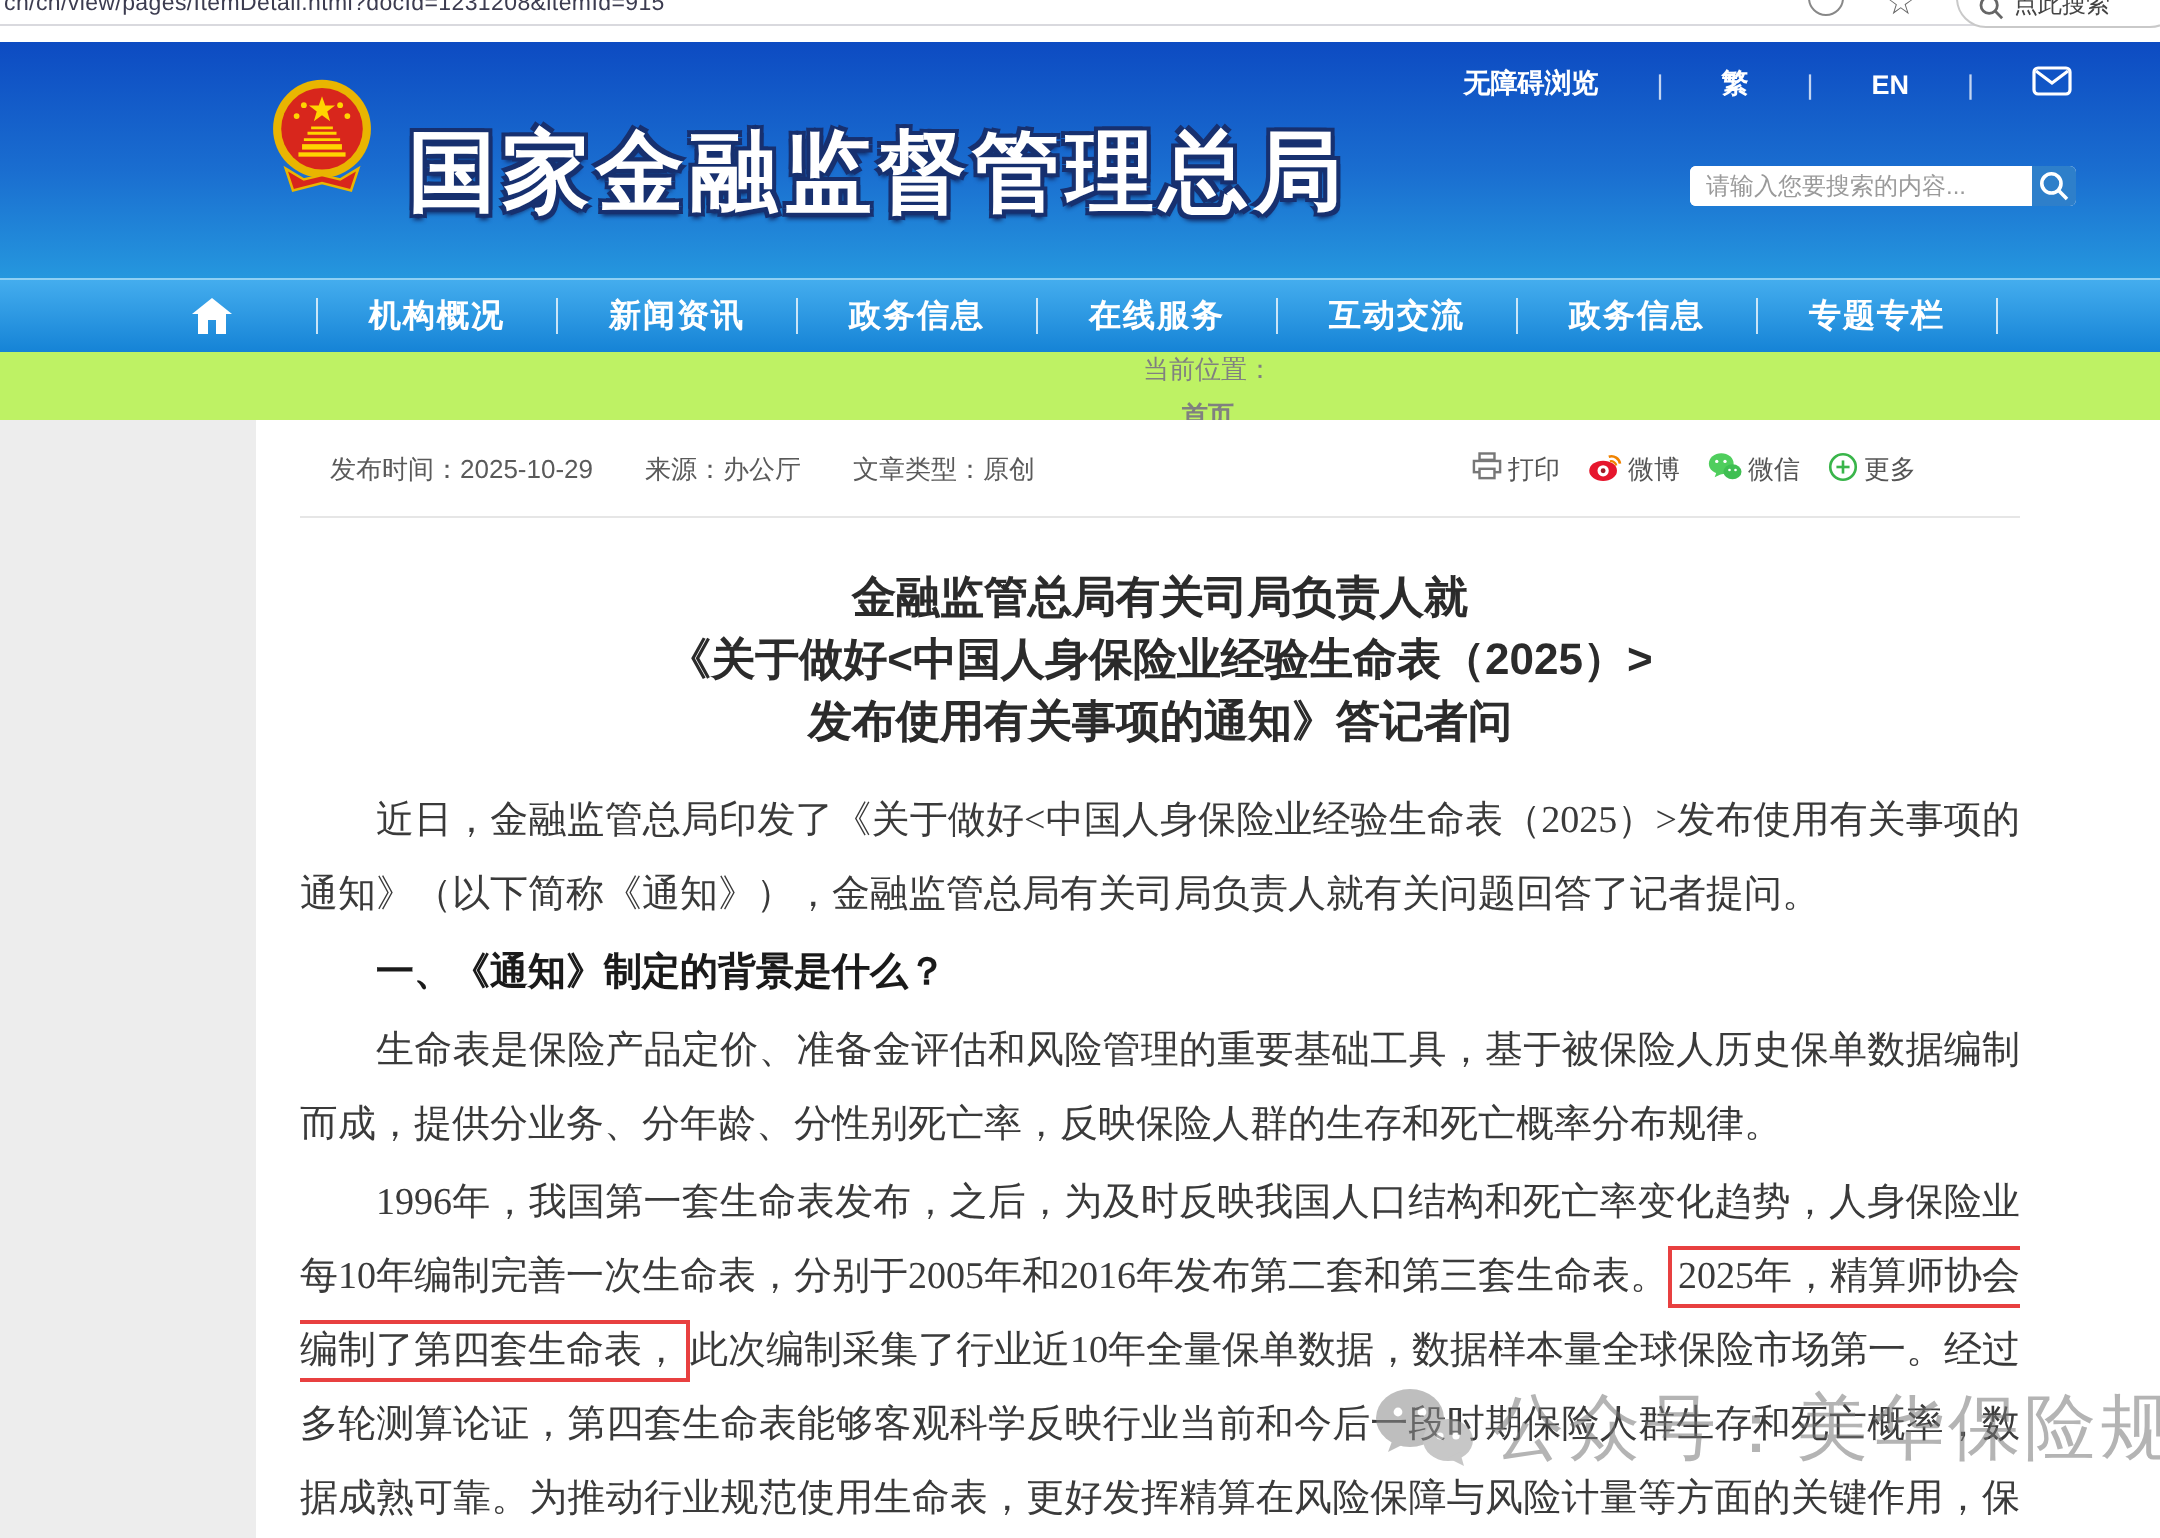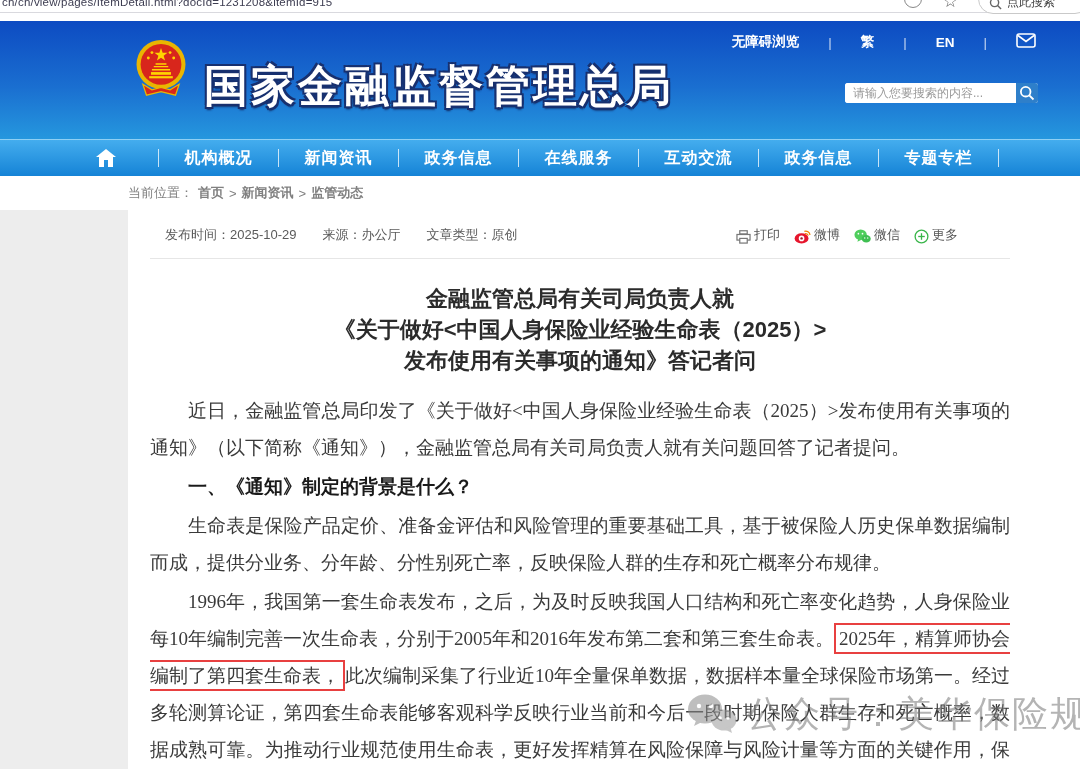--- a/index.html
+++ b/index.html
@@ -30,32 +30,32 @@
   .search-btn { width:37px; background:#2e7fca; border:none; display:flex; align-items:center; justify-content:center; cursor:pointer; }
 
   
   .nav-bar { height:37px; background:linear-gradient(180deg,#44adee 0%, #1583d6 100%); border-top:1px solid #8fd0f4; display:flex; align-items:center; padding-left:54px; }
   .nav-cell { width:119px; display:flex; align-items:center; justify-content:center; height:100%; cursor:pointer; }
   .nav-cell.home { width:104px; }
   .nav-label { color:#fff; font-size:16px; font-weight:bold; letter-spacing:1px; }
   .nav-sep { width:1px; height:18px; background:rgba(255,255,255,.75); }
 
   
-  .breadcrumb-strip { height:34px; background:#ffffff; display:flex; align-items:center; padding-left:128px; font-size:13px; color:#808080; gap:5px; }
+  .breadcrumb-strip { height:34px; background:#bef264; display:flex; align-items:center; padding-left:128px; font-size:13px; color:#808080; gap:5px;flex-direction:column; }
   .breadcrumb-strip .crumb { color:#808080; cursor:pointer;font-weight:bold; }
 
   
   .page-body { position:relative; height:624px; background:#ededed; }
   .content { margin-left:128px; height:100%; background:#ffffff; padding:12px 70px 0 22px; position:relative; }
 
   .meta-row { display:flex; justify-content:space-between; align-items:center; padding:4px 52px 0 15px; font-size:13px; color:#5a5a5a; }
   .meta-left { display:flex; gap:26px; }
   .meta-pair { white-space:nowrap; }
   .share-row { display:flex; align-items:center; gap:14px; }
-  .share-item { display:flex; align-items:flex-end; gap:3px; font-size:13px; color:#555; cursor:pointer; }
+  .share-item { display:flex; align-items:flex-start; gap:3px; font-size:13px; color:#555; cursor:pointer; }
 
   .divider { height:1px; background:#e6e6e6; margin:14px 0 0 0; }
 
   .article-title { margin-top:24px; text-align:center; font-size:22px; font-weight:bold; color:#2b2b2b; line-height:31px; font-family:"Liberation Sans", sans-serif; }
 
   .article-body { margin-top:16px; font-family:"Liberation Serif","DejaVu Serif",serif; font-size:19px; color:#3a3a3a; line-height:37px; text-align:justify; }
   .article-body p { text-indent:2em; margin-bottom:2px; }
   .q-head { font-weight:bold; color:#1a1a1a; font-family:"Liberation Sans", sans-serif; }
   .hl-box { border:2px solid #e84040; padding:3px 3px; }
 

